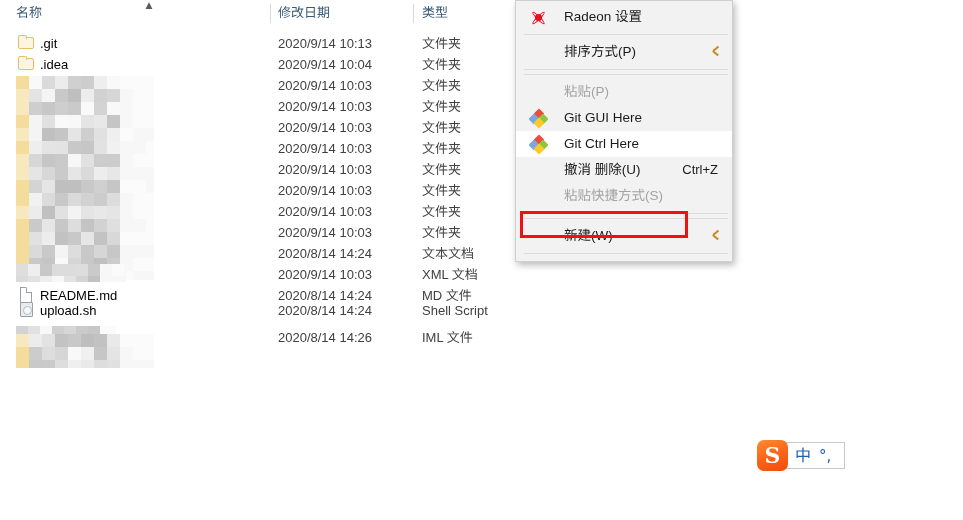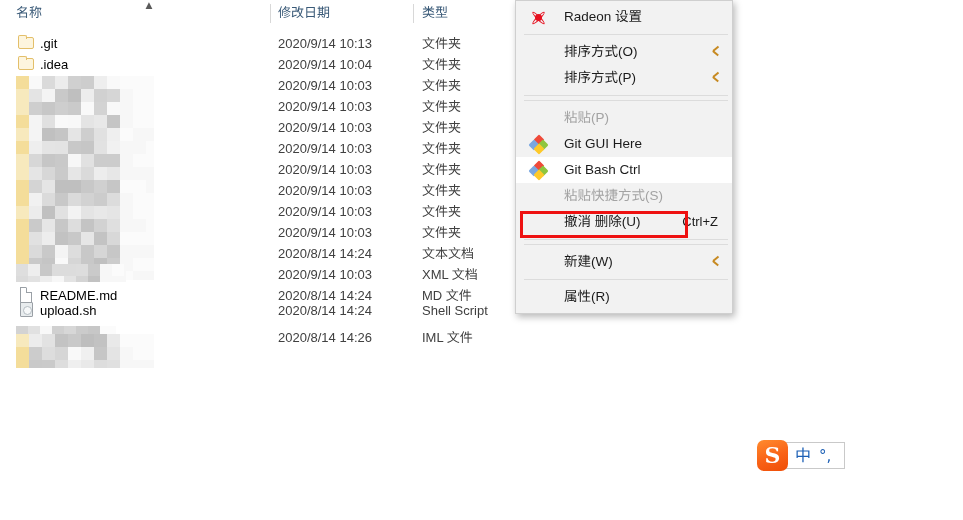--- a/index.html
+++ b/index.html
@@ -776,34 +776,32 @@
       <div class="px-block" style="left: 120px; top: 360px; width: 13px; height: 8px; background: rgb(247, 247, 247);"></div>
       <div class="px-block" style="left: 133px; top: 360px; width: 13px; height: 8px; background: rgb(247, 247, 247);"></div>
       <div class="px-block" style="left: 146px; top: 360px; width: 8px; height: 8px; background: rgb(247, 247, 247);"></div>
     </div>
 </div>
 
 <div id="context-menu">
   <div id="menu-host">
       <div class="menu-item"><span class="menu-icon"><span class="ico-radeon"><span class="b1"></span><span class="b2"></span><span class="core"></span></span></span><span>Radeon 设置</span></div>
       <div class="menu-sep"></div>
-      <div class="menu-item"><span>排序方式(O)</span><span class="submenu-arrow"></span></div>
       <div class="menu-item"><span>排序方式(P)</span><span class="submenu-arrow"></span></div>
       <div class="menu-sep"></div>
       <div class="menu-sep"></div>
       <div class="menu-item disabled"><span>粘贴(P)</span></div>
       <div class="menu-item"><span class="menu-icon"><span class="ico-git"><i class="d-top"></i><i class="d-left"></i><i class="d-right"></i><i class="d-bot"></i></span></span><span>Git GUI Here</span></div>
-      <div class="menu-item hovered"><span class="menu-icon"><span class="ico-git"><i class="d-top"></i><i class="d-left"></i><i class="d-right"></i><i class="d-bot"></i></span></span><span>Git Bash Ctrl</span></div>
+      <div class="menu-item hovered"><span class="menu-icon"><span class="ico-git"><i class="d-top"></i><i class="d-left"></i><i class="d-right"></i><i class="d-bot"></i></span></span><span>Git Ctrl Here</span></div>
+      <div class="menu-item"><span>撤消 删除(U)</span><span class="menu-accel">Ctrl+Z</span></div>
       <div class="menu-item disabled"><span>粘贴快捷方式(S)</span></div>
-      <div class="menu-item"><span>撤消 删除(U)</span><span class="menu-accel">Ctrl+Z</span></div>
       <div class="menu-sep"></div>
       <div class="menu-sep"></div>
       <div class="menu-item"><span>新建(W)</span><span class="submenu-arrow"></span></div>
       <div class="menu-sep"></div>
-      <div class="menu-item"><span>属性(R)</span></div>
     </div>
 </div>
 <div id="git-bash-highlight"></div>
 
 <div id="ime-bar">
   <div class="ime-logo">S</div>
   <div class="ime-zh">中</div>
   <div class="ime-punct">°,</div>
 </div>
 

